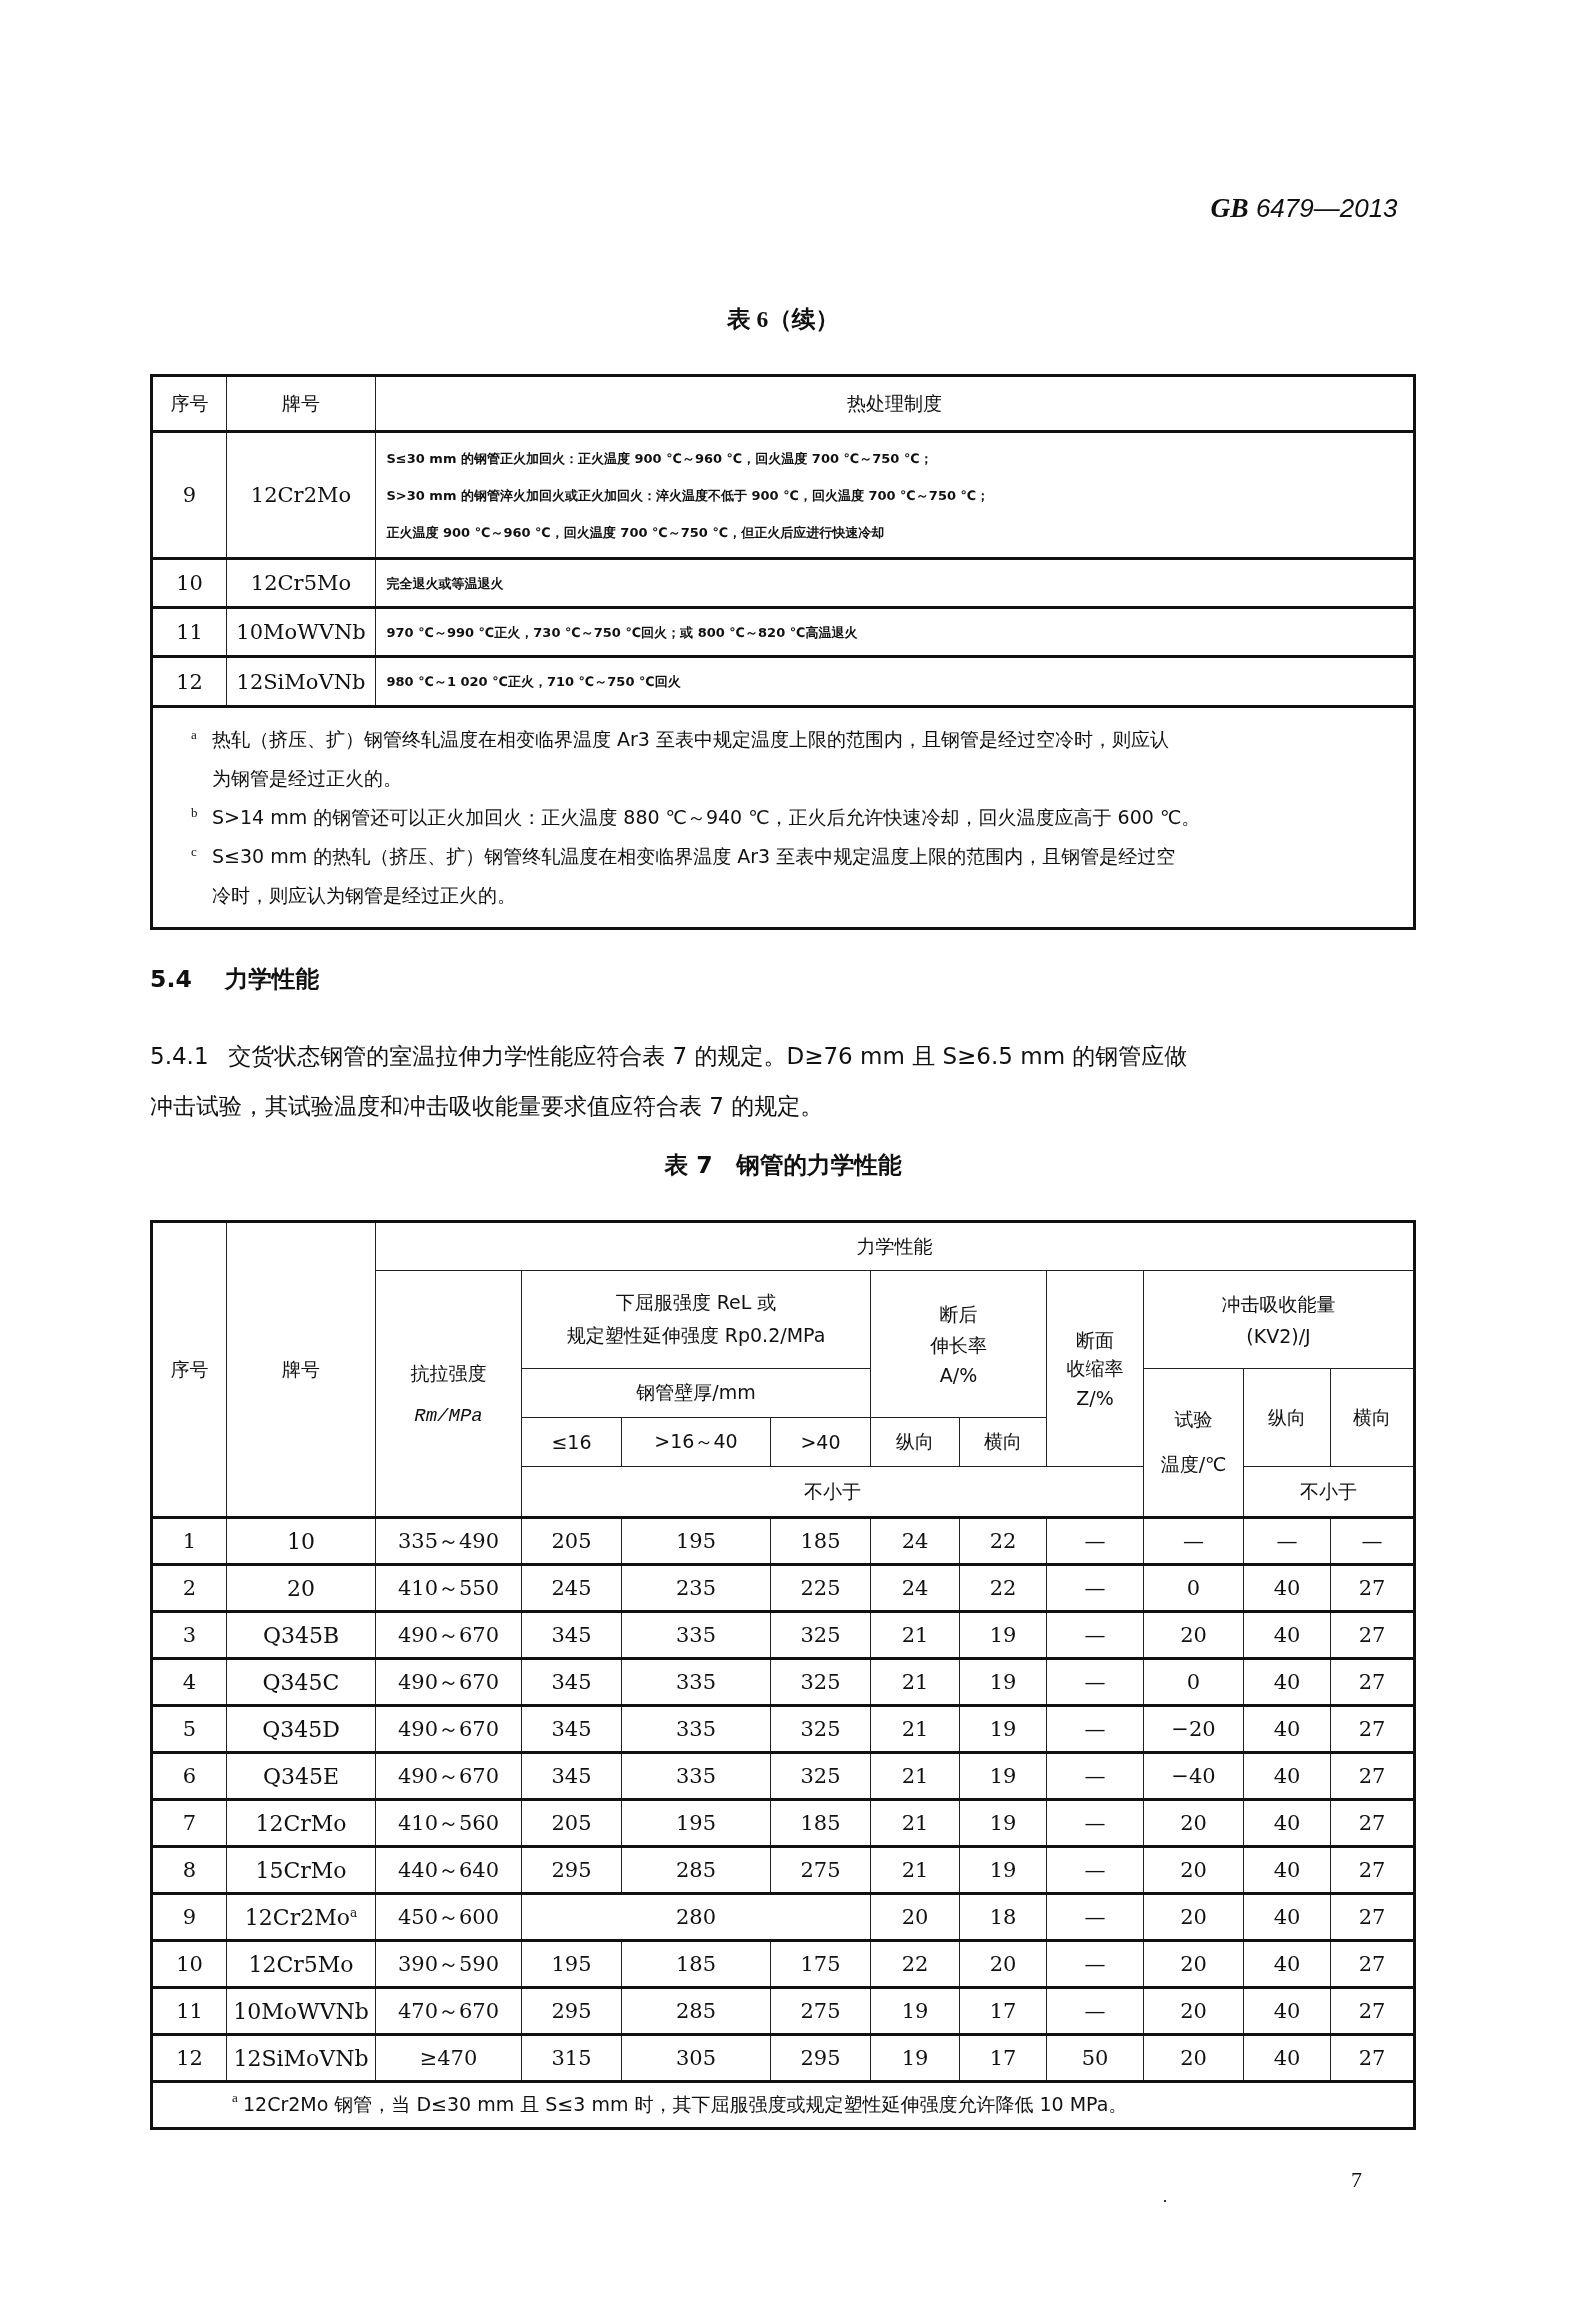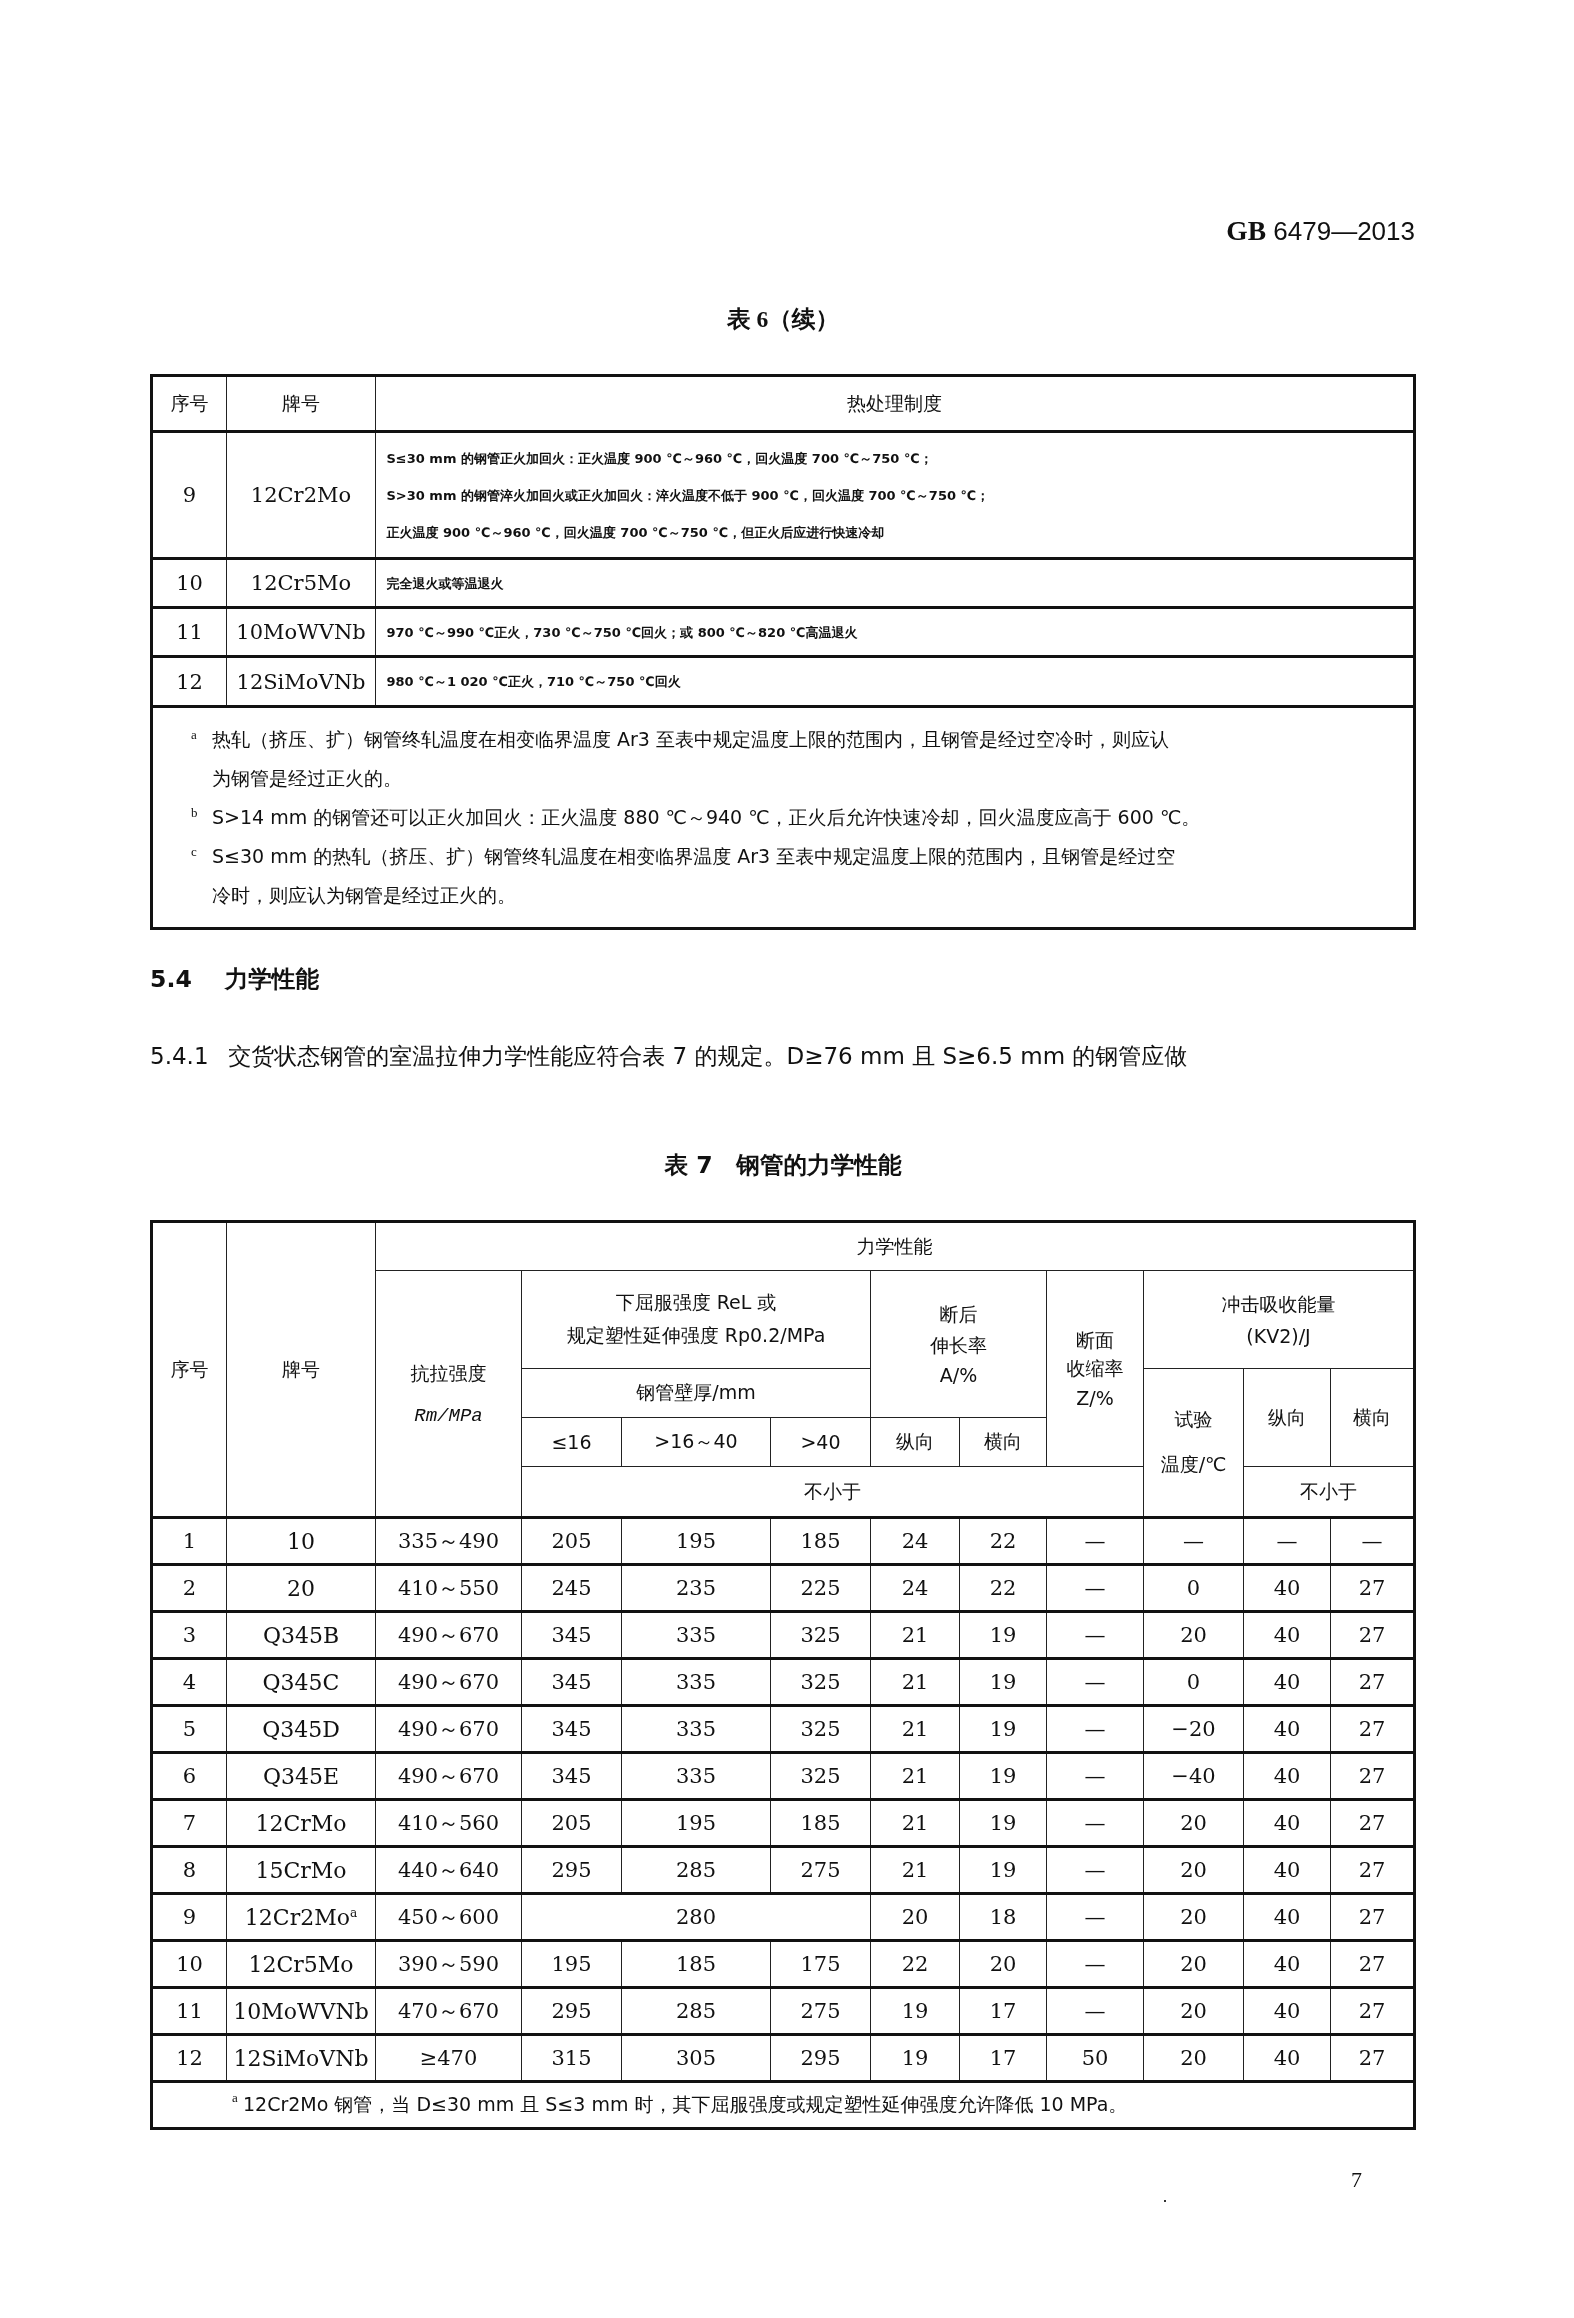--- a/index.html
+++ b/index.html
@@ -1,20 +1,20 @@
 <!DOCTYPE html>
 <html style="font-size:10.5px"><head>
 <meta charset="utf-8">
 <style>
   html, body { margin: 0; padding: 0; background: #ffffff; }
   body { width: 1574px; height: 2319px; position: relative; overflow: hidden;
          font-family: "DejaVu Serif", "Liberation Serif", serif; color: #111; }
   .abs { position: absolute; }
-  .doc-code { left: 1193px; top: 215px; width: 222px; text-align: right; font-size: 26px;
-              font-family: "Liberation Sans", sans-serif; }
+  .doc-code { left: 1193px; top: 192px; width: 222px; text-align: center; font-size: 26px;
+              font-family: "Liberation Sans", sans-serif; font-style: italic; }
   .doc-code b { font-family: "Liberation Serif", serif; font-weight: bold; font-size: 27.5px; }
   .tbl-title { font-family: "DejaVu Sans", sans-serif; font-weight: bold; font-size: 23.6px; text-align: center; }
   .t6-title { left: 150px; width: 1266px; top: 303px; font-family: Liberation Serif, serif; }
   .t7-title { left: 150px; width: 1266px; top: 1149px; }
   .section-h { left: 150px; top: 963px; font-family: "DejaVu Sans", sans-serif; font-weight: bold; font-size: 23.6px; }
   .para { left: 150px; width: 1266px; font-size: 23px; line-height: 50px; font-family: "DejaVu Sans", sans-serif; }
   .para .num { font-weight: normal; margin-right: 19.7px; }
   .page-num { left: 1351px; top: 2167px; font-size: 22px; font-family: "Liberation Serif", serif; }
 
   table.grid { position: absolute; border-collapse: collapse; table-layout: fixed; border: 3.3px solid #111; }
@@ -108,20 +108,21 @@
   </table>
 
 <div class="abs section-h">
   <span>5.4</span>&nbsp;&nbsp;&nbsp;
   <span>力学性能</span>
 </div>
 <div class="abs para" style="top:1031px">
   <div>
     <span class="num">5.4.1</span><span>交货状态钢管的室温拉伸力学性能应符合表 7 的规定。D≥76 mm 且 S≥6.5 mm 的钢管应做</span>
   </div>
+  <div>冲击试验，其试验温度和冲击吸收能量要求值应符合表 7 的规定。</div>
 </div>
 
 <div class="abs tbl-title t7-title">表 7　钢管的力学性能</div>
 
 <table class="grid t7">
   <colgroup>
     <col style="width:75px">
       <col style="width:149px">
       <col style="width:146px">
     <col style="width:100px">

